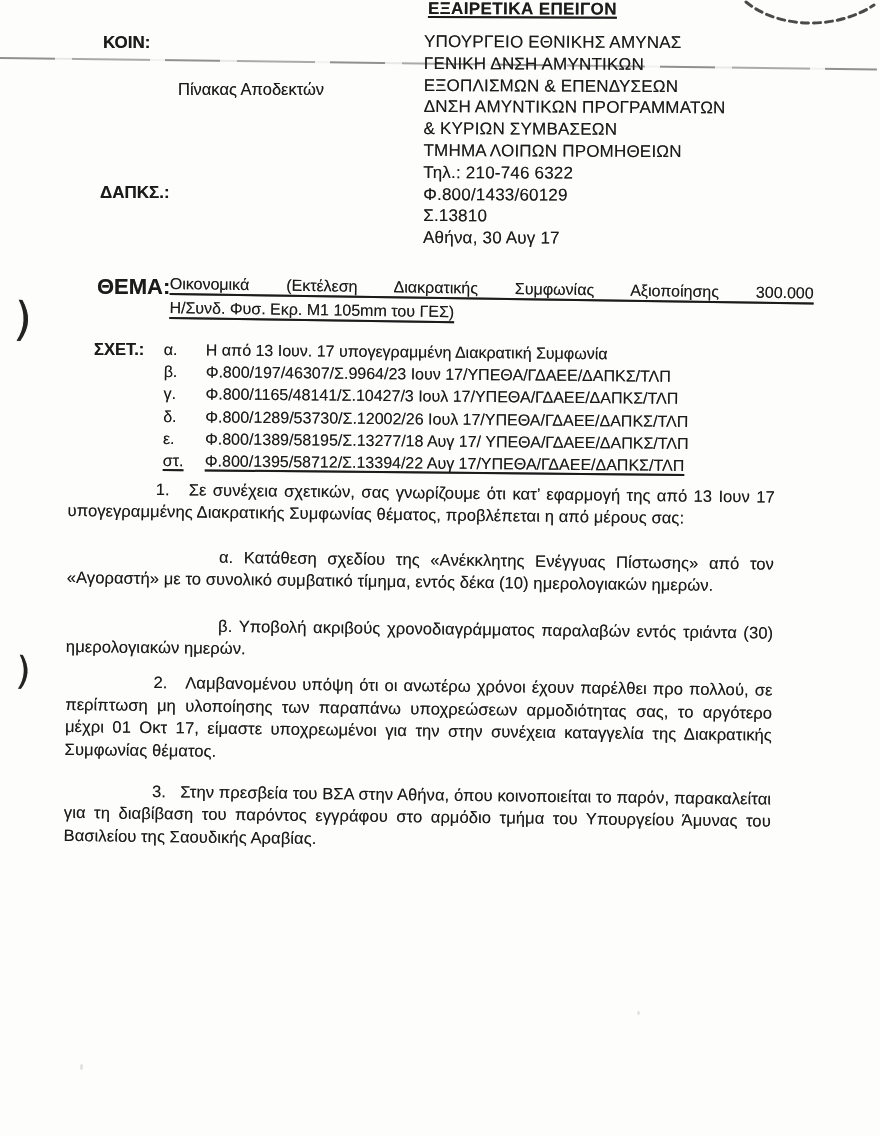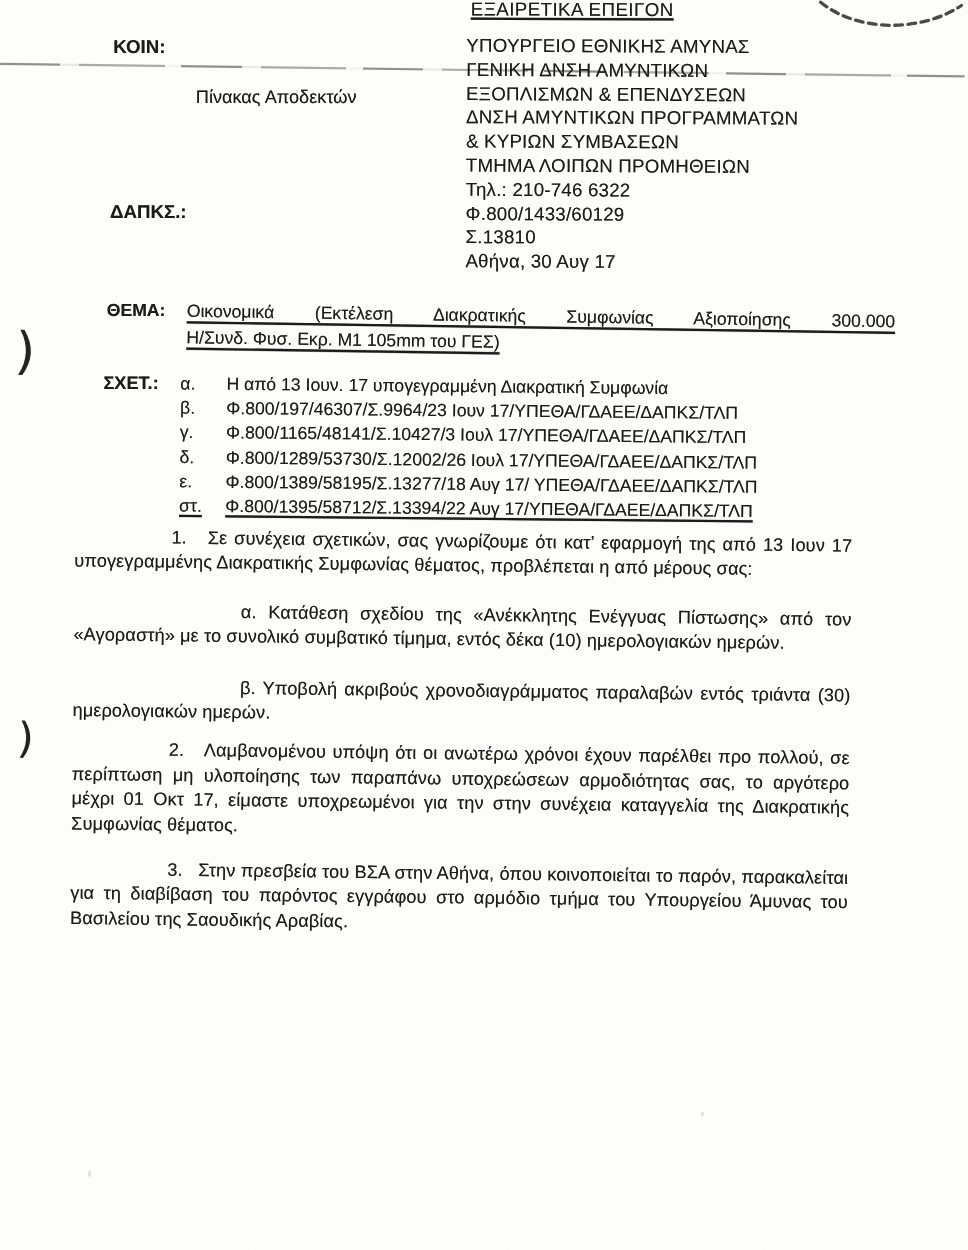--- a/index.html
+++ b/index.html
@@ -7,21 +7,21 @@
     position:relative; width:880px; height:1136px; overflow:hidden;
     background:#fdfdfc;
     font-family:"Liberation Sans", sans-serif;
     color:#1b1b1b;
     text-shadow:0 0 .5px rgba(10,10,10,.55);
   }
 
   
   .title {
     position:absolute; left:428px; top:-1px;
-    font-size:17px; font-weight:400; letter-spacing:.4px;
+    font-size:17px; font-weight:700; letter-spacing:.4px;
     text-decoration:underline; text-decoration-thickness:2px; text-underline-offset:2px;
     transform:rotate(.2deg); transform-origin:0 0;
     white-space:nowrap;
   }
 
   
   .stamp { position:absolute; left:742px; top:-3px; opacity:.85; }
 
   
   .scanline {
@@ -37,21 +37,21 @@
   .koin  { left:100px; top:183px; }
   .prosval { position:absolute; left:178px; top:80px; font-size:16.5px; white-space:nowrap;text-align:center; }
 
   .sender {
     position:absolute; left:424px; top:31px;
     font-size:17px; line-height:21.8px; letter-spacing:.2px;
     transform:rotate(.25deg); transform-origin:0 0;
     white-space:nowrap;
   }
 
-  .subj-label { left:97px; top:274px; font-size:16px; }
+  .subj-label { left:97px; top:274px; font-size:22px; }
   .subj {
     position:absolute; left:170px; top:272px; width:644px;
     font-size:16px; line-height:23.5px;
     transform:rotate(.85deg); transform-origin:0 0;
   }
   .subj > div {
     text-decoration:underline; text-decoration-thickness:1.5px; text-underline-offset:3.5px;
   }
   .subj-l1 { text-align:justify; text-align-last:justify; }
 

